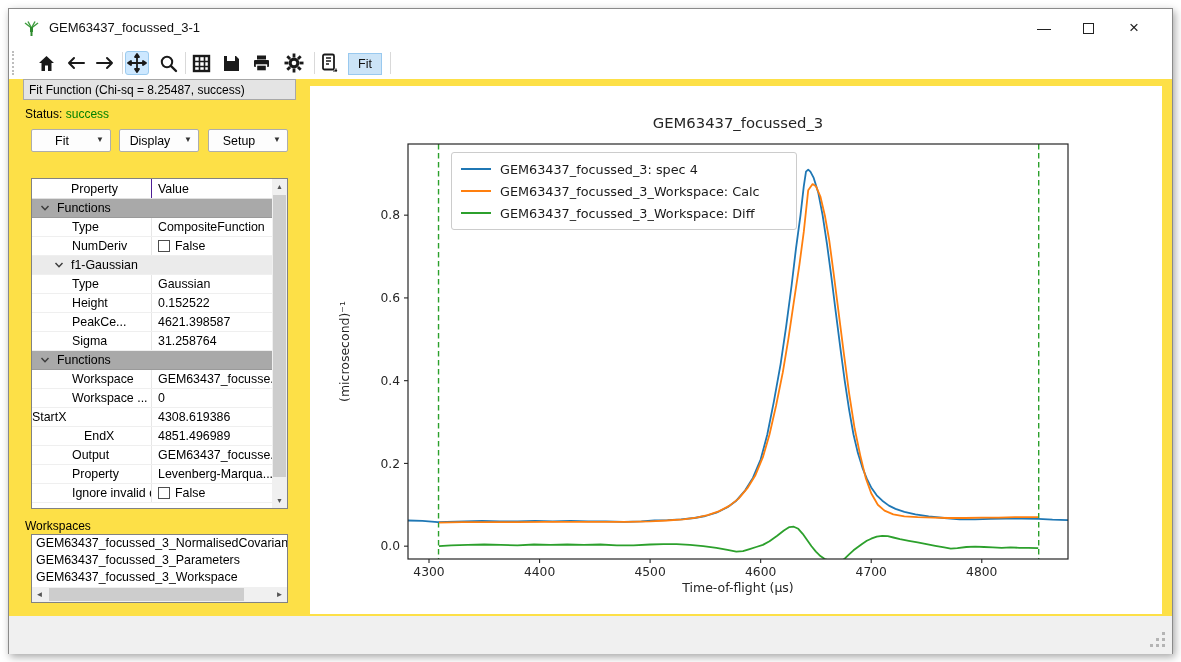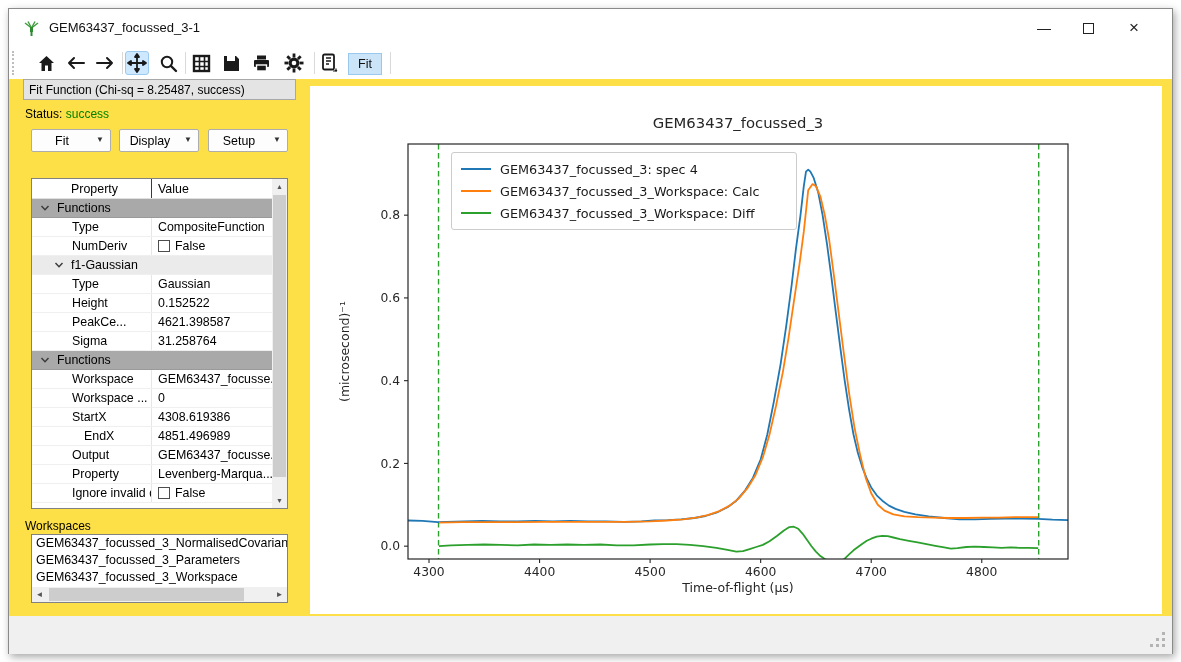--- a/index.html
+++ b/index.html
@@ -283,21 +283,21 @@
               <span>GEM63437_focusse...</span>
             </div>
           </div>
           <div class="prow">
             <div class="c1" style="padding-left:40px">Workspace ...</div>
             <div class="c2">
               <span>0</span>
             </div>
           </div>
           <div class="prow">
-            <div class="c1" style="padding-left:40px">StartX</div>
+            <div class="c1" style="">StartX</div>
             <div class="c2">
               <span>4308.619386</span>
             </div>
           </div>
           <div class="prow">
             <div class="c1" style="padding-left:52px">EndX</div>
             <div class="c2">
               <span>4851.496989</span>
             </div>
           </div>

